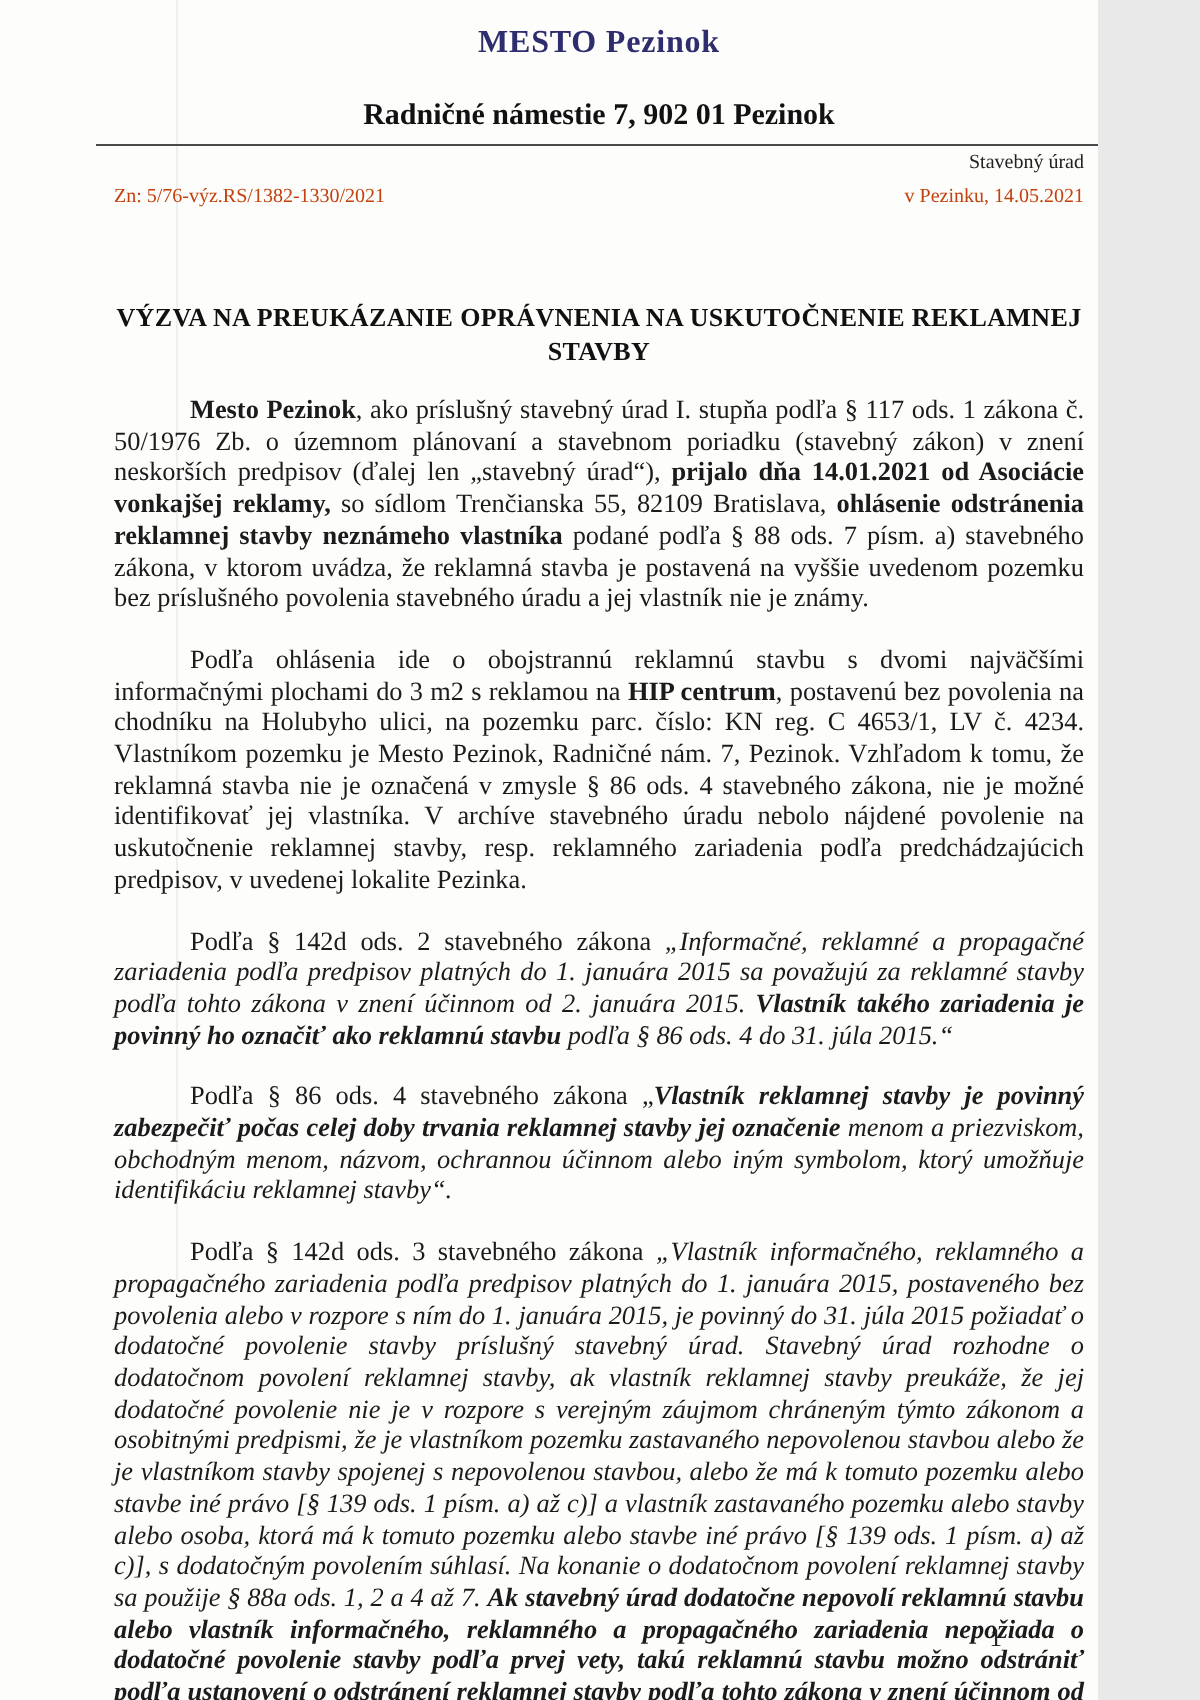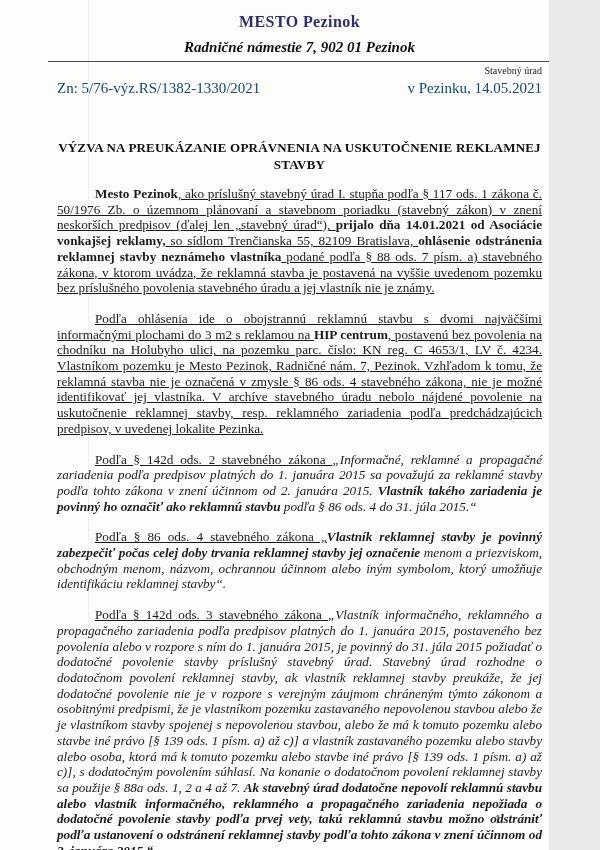--- a/index.html
+++ b/index.html
@@ -29,59 +29,58 @@
   .org-name{
     text-align:center;
     font-weight:bold;
     font-size:16px;line-height:20px;
     letter-spacing:0.4px;
   }
   .org-address{
     text-align:center;
     font-weight:bold;
     font-size:15px;line-height:20px;
-    margin-top:5px;
+    margin-top:16px;
     color:#111;
-    font-style:italic;
   }
   .header-rule{
     margin:4px -9px 0 -9px;
     border:none;border-top:1.6px solid #4a4a4a;
     height:0;
   }
   .department{
     text-align:right;
     font-size:10px;line-height:15px;
     margin-top:1px;
     color:#222;
   }
   .ref-row{
     display:flex;justify-content:space-between;
-    font-size:15px;line-height:16px;
+    font-size:10px;line-height:16px;
     margin-top:2px;
-    color:#0c4a6e;
+    color:#c2410c;
     align-items:center;
   }
   .doc-title{
     margin-top:44px;
     text-align:center;
     font-weight:bold;
     font-size:13px;line-height:16.5px;
     letter-spacing:0.2px;
     color:#111;
   }
   .doc-p{
     margin:15px 0 0 0;
     font-size:13.2px;line-height:15.7px;
     text-align:justify;
     text-indent:38px;
     color:#1b1b1b;
   }
   .doc-p.first{margin-top:13px;}
-  .run-normal{font-weight:normal;font-style:normal;text-decoration:underline;}
+  .run-normal{font-weight:normal;font-style:normal;}
   .run-bold{font-weight:bold;}
   .run-italic{font-style:italic;}
   .run-bold-italic{font-weight:bold;font-style:italic;}
   .page-number{
     position:absolute;
     top:812px;right:48px;
     font-size:12.5px;line-height:15px;
     color:#222;
   }
 </style>

